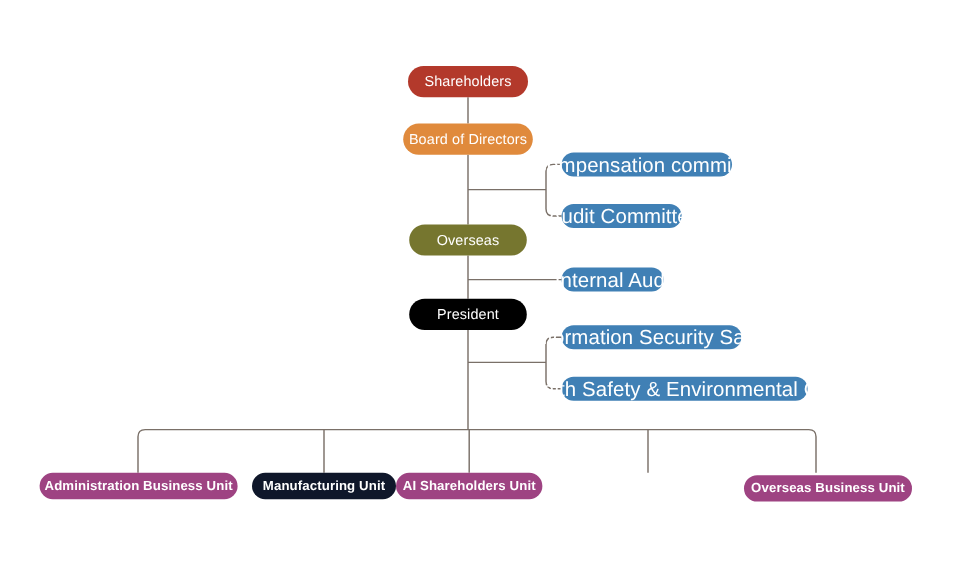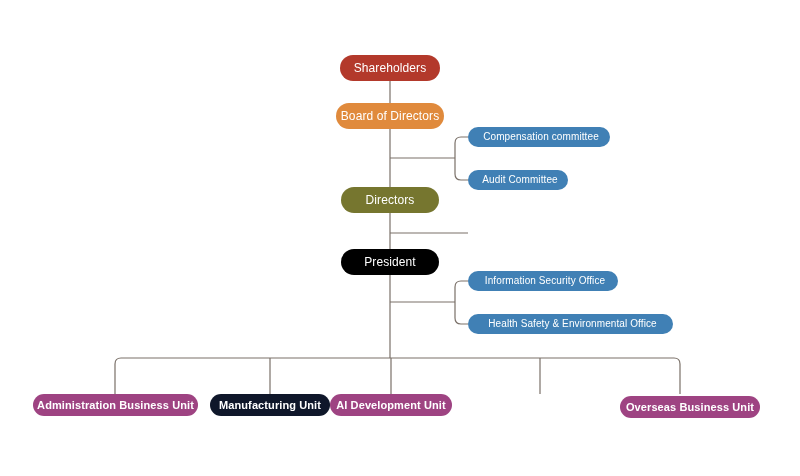--- a/index.html
+++ b/index.html
@@ -42,21 +42,21 @@
     z-index: 2;
   }
   .node-label {
     display: block;
     text-align: center;
   }
   .node.n-exec {
     font-size: 12px;
   }
   .node.n-side {
-    font-size: 10px;
+    font-size: 17px;
     padding-left: 16px;
   }
   .node.n-unit {
     font-size: 11px;
     font-weight: bold;
   }
 </style>
 </head>
 <body>
 
@@ -92,54 +92,57 @@
 
   <div class="node n-exec" style="left:340px; top:55px; width:100px; height:26px; background:#b3392b;">
     <span class="node-label">Shareholders</span>
   </div>
 
   <div class="node n-exec" style="left:336px; top:103px; width:108px; height:26px; background:#e08a3c;">
     <span class="node-label">Board of Directors</span>
   </div>
 
   <div class="node n-exec" style="left:341px; top:187px; width:98px; height:26px; background:#76762f;">
-    <span class="node-label">Directors</span>
+    <span class="node-label">Overseas</span>
   </div>
 
   <div class="node n-exec" style="left:341px; top:249px; width:98px; height:26px; background:#000000;">
     <span class="node-label">President</span>
   </div>
 
   <div class="node n-side" style="left:468px; top:127px; width:142px; height:20px; background:#4080b5;">
     <span class="node-label">Compensation committee</span>
   </div>
 
   <div class="node n-side" style="left:468px; top:170px; width:100px; height:20px; background:#4080b5;">
     <span class="node-label">Audit Committee</span>
   </div>
 
+  <div class="node n-side" style="left:468px; top:223px; width:85px; height:20px; background:#4080b5;">
+    <span class="node-label">Internal Audit</span>
+  </div>
 
   <div class="node n-side" style="left:468px; top:271px; width:150px; height:20px; background:#4080b5;">
-    <span class="node-label">Information Security Office</span>
+    <span class="node-label">Information Security Safety</span>
   </div>
 
   <div class="node n-side" style="left:468px; top:314px; width:205px; height:20px; background:#4080b5;">
     <span class="node-label">Health Safety &amp; Environmental Office</span>
   </div>
 
   <div class="node n-unit" style="left:33px; top:394px; width:165px; height:22px; background:#9e4382;">
     <span class="node-label">Administration Business Unit</span>
   </div>
 
   <div class="node n-unit" style="left:210px; top:394px; width:120px; height:22px; background:#0f172a;">
     <span class="node-label">Manufacturing Unit</span>
   </div>
 
   <div class="node n-unit" style="left:330px; top:394px; width:122px; height:22px; background:#9e4382;">
-    <span class="node-label">AI Development Unit</span>
+    <span class="node-label">AI Shareholders Unit</span>
   </div>
 
 
   <div class="node n-unit" style="left:620px; top:396px; width:140px; height:22px; background:#9e4382;">
     <span class="node-label">Overseas Business Unit</span>
   </div>
 
 </div>
 
 </body></html>

